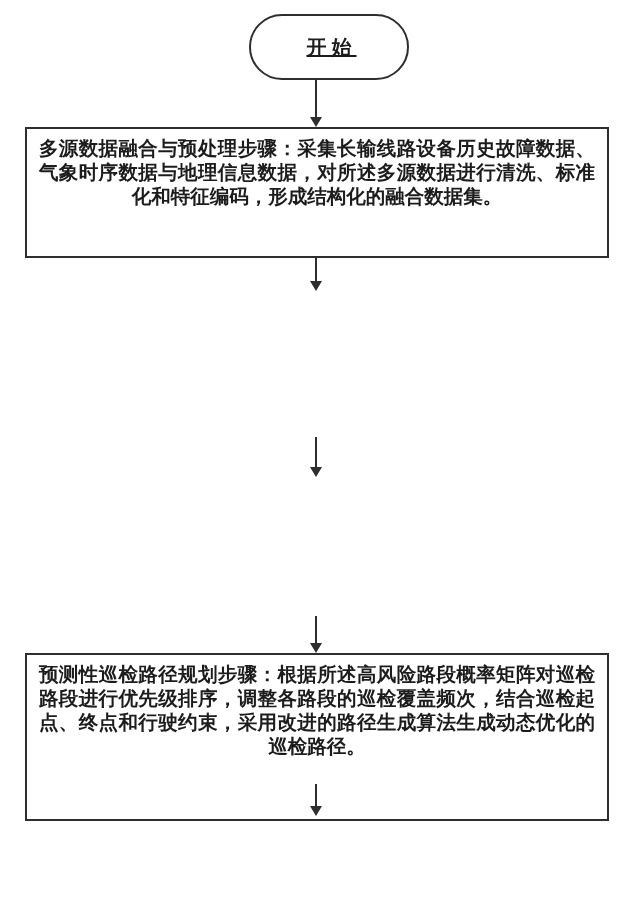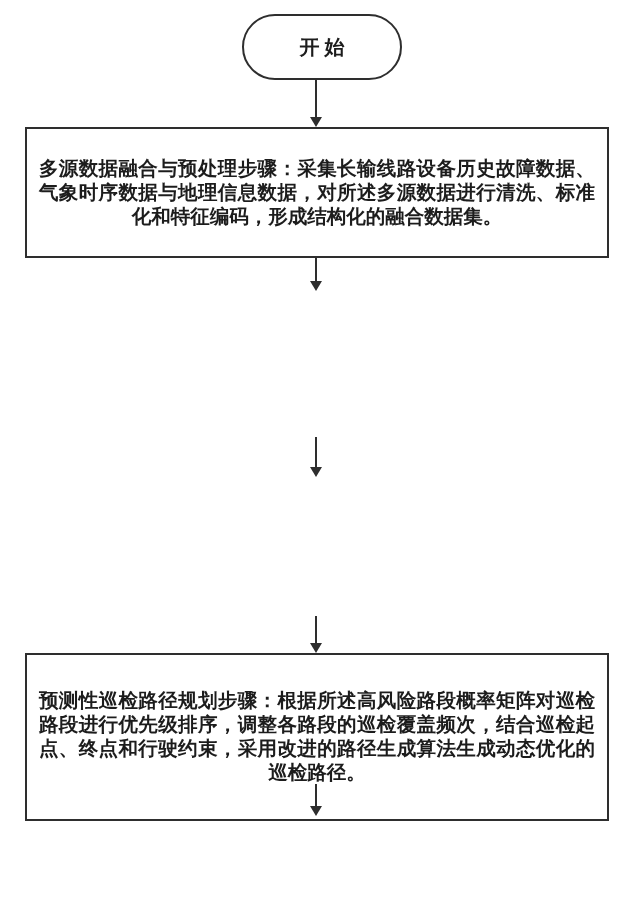--- a/index.html
+++ b/index.html
@@ -32,21 +32,20 @@
     letter-spacing: 5px;
     padding-left: 5px; 
     white-space: nowrap;
   }
   .step {
     position: absolute;
     box-sizing: border-box;
     border: 2px solid #2e2e2e;
     background: #ffffff;
     display: flex;
-    align-items: center;
     justify-content: center;
     padding: 8px 12px;
   }
   .step .text {
     margin: 0;
     width: 100%;
     font-size: 19.5px;
     line-height: 24px;
     font-weight: bold;
     text-align: justify;
@@ -77,21 +76,21 @@
     border-right: 6px solid transparent;
     border-top: 10px solid #2e2e2e;
     transform: translateX(-6px);
   }
 </style>
 </head>
 <body>
 
 <div class="page">
 
-  <div class="terminal" style="left:242px; top:14px; width:160px; height:66px;">
+  <div class="terminal" style="left:249px; top:14px; width:160px; height:66px;text-decoration:underline;">
     <span class="label">开始</span>
   </div>
 
   <div class="arrow" style="left:316px; top:80px; height:47px;">
     <div class="arrow-line"></div>
     <div class="arrow-head"></div>
   </div>
 
   <div class="step" style="left:25px; top:127px; width:584px; height:131px;">
     <p class="text">多源数据融合与预处理步骤：采集长输线路设备历史故障数据、气象时序数据与地理信息数据，对所述多源数据进行清洗、标准化和特征编码，形成结构化的融合数据集。</p>

